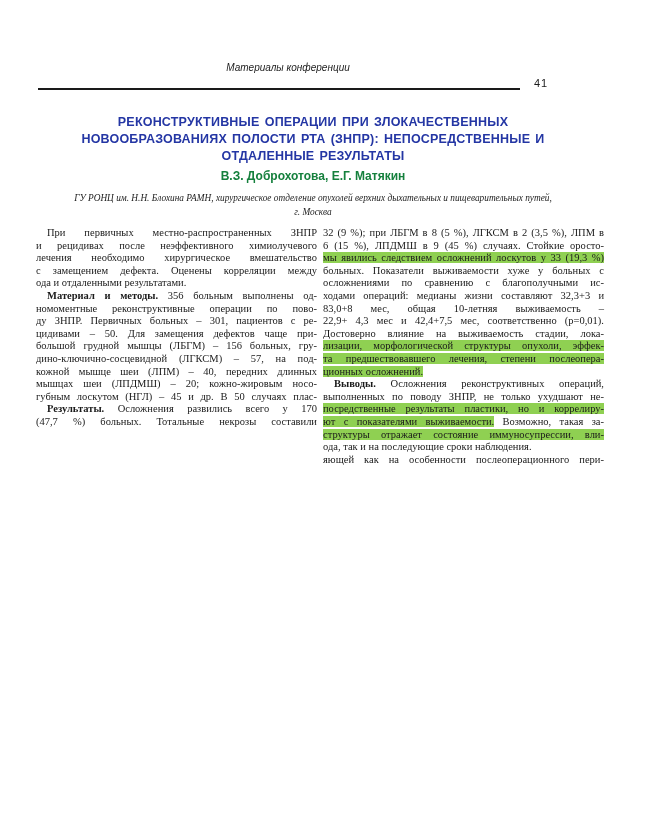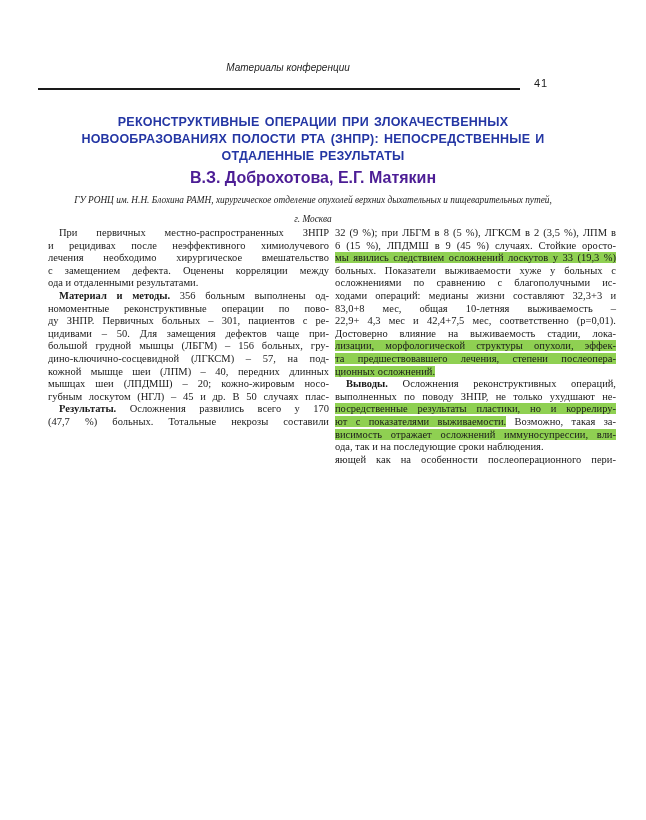--- a/index.html
+++ b/index.html
@@ -46,35 +46,35 @@
     letter-spacing: 0.2px;
     word-spacing: 1.5px;
     margin-top: 10px;
   }
   .authors {
     position: absolute;
     top: 169px; left: 38px; width: 550px;
     text-align: center;
     font-family: "Liberation Sans", sans-serif;
     font-weight: bold;
-    font-size: 16px;
-    color: #4c1d95;
+    font-size: 12px;
+    color: #15803d;
   }
   .affiliation {
     position: absolute;
     top: 191px; left: 38px; width: 550px;
     text-align: center;
     font-style: italic;
     font-size: 9.3px;
-    line-height: 19px;
+    line-height: 14px;
     color: #222;
   }
   .columns {
     position: absolute;
-    top: 227px; left: 48px; width: 568px;
+    top: 227px; left: 36px; width: 568px;
     display: flex;
     gap: 6px;
   }
   .col { width: 281px; }
   .line {
     font-size: 10.5px;
     line-height: 12.6px;
     height: 12.6px;
     white-space: nowrap;
     text-align: justify;
@@ -127,18 +127,18 @@
         <div class="line"><span>83,0+8 мес, общая 10-летняя выживаемость –</span></div>
         <div class="line"><span>22,9+ 4,3 мес и 42,4+7,5 мес, соответственно (р=0,01).</span></div>
         <div class="line"><span>Достоверно влияние на выживаемость стадии, лока-</span></div>
         <div class="line"><span class="hl">лизации, морфологической структуры опухоли, эффек-</span></div>
         <div class="line"><span class="hl">та предшествовавшего лечения, степени послеопера-</span></div>
         <div class="line para-end"><span class="hl">ционных осложнений.</span></div>
         <div class="line indent"><span class="bold">Выводы.</span><span> Осложнения реконструктивных операций,</span></div>
         <div class="line"><span>выполненных по поводу ЗНПР, не только ухудшают не-</span></div>
         <div class="line"><span class="hl">посредственные результаты пластики, но и коррелиру-</span></div>
         <div class="line"><span class="hl">ют с показателями выживаемости.</span><span> Возможно, такая за-</span></div>
-        <div class="line"><span class="hl">висимость отражает осложнений иммуносупрессии, вли-</span></div>
+        <div class="line"><span class="hl">структуры отражает состояние иммуносупрессии, вли-</span></div>
         <div class="line para-end"><span>ода, так и на последующие сроки наблюдения.</span></div>
         <div class="line"><span>яющей как на особенности послеоперационного пери-</span></div>
       </div>
   </div>
 </div>
 
 </body></html>

